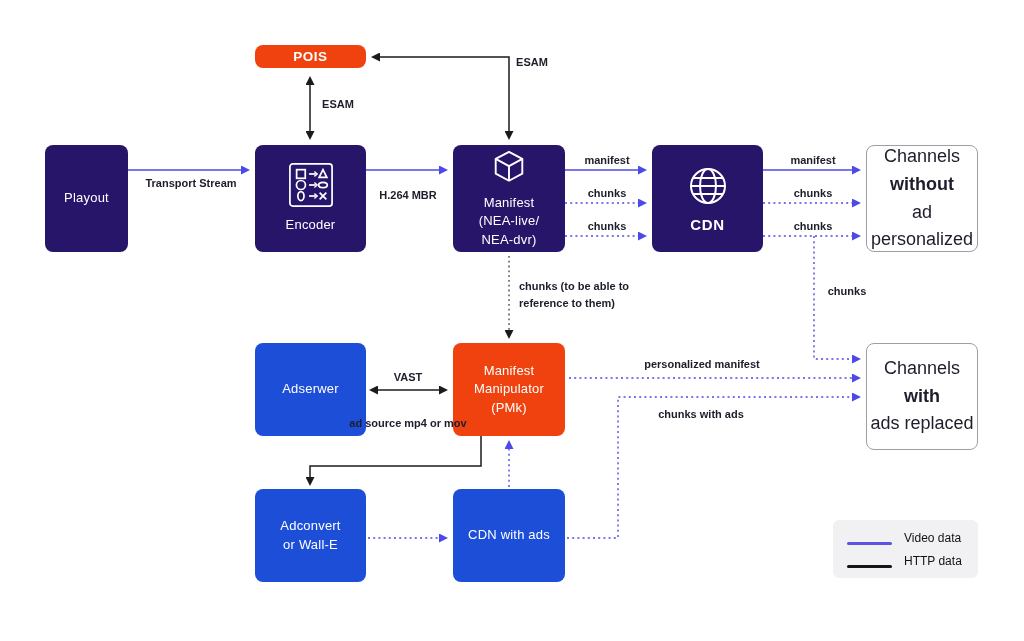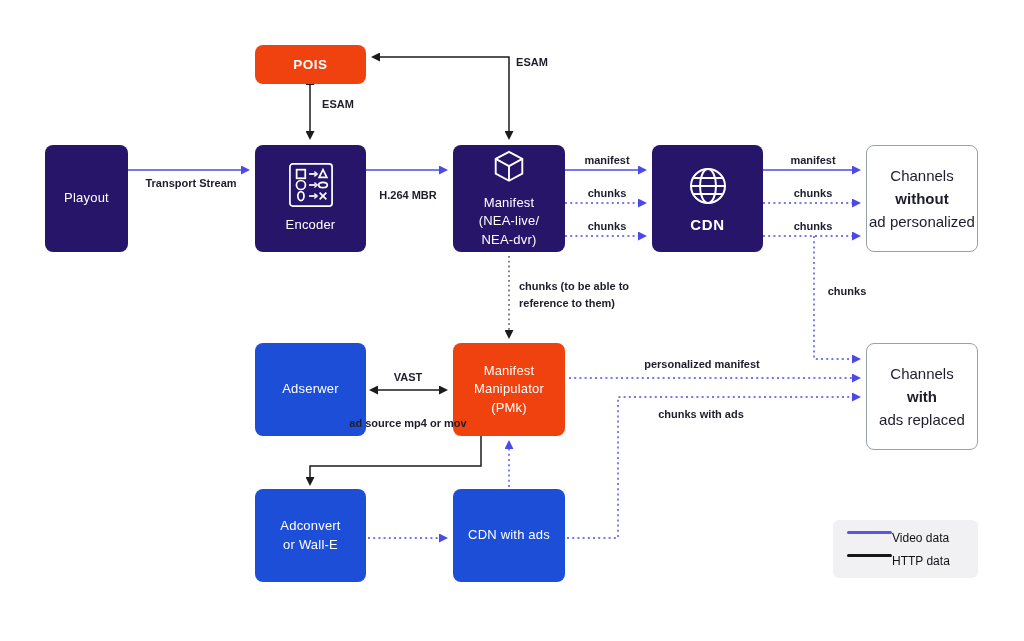--- a/index.html
+++ b/index.html
@@ -9,29 +9,29 @@
   .node{position:absolute;display:flex;flex-direction:column;align-items:center;
     justify-content:center;color:#ffffff;text-align:center;box-sizing:border-box;}
   .dark{background:#27156A;border-radius:8px;}
   .mid{background:#1d4ed8;border-radius:8px;}
   .orange{background:#F0420E;border-radius:8px;}
   .outline{background:#ffffff;border:1px solid #9AA0A6;border-radius:8px;color:#1D1D2B;}
   .lbl{font-size:13px;font-weight:500;line-height:1.4;white-space:pre-line;letter-spacing:.2px;}
   .pois-lbl{font-size:13.5px;font-weight:700;letter-spacing:.5px;}
   .cdn-lbl{font-size:15px;font-weight:600;letter-spacing:.6px;}
   .icon{margin-bottom:8px;display:block;}
-  .ch-line{font-size:15px;line-height:1.55;font-weight:400;}
+  .ch-line{font-size:18px;line-height:1.55;font-weight:400;}
   .ch-bold{font-weight:700;}
   .edge-label{position:absolute;font-size:11px;font-weight:600;color:#1D1D2B;
     transform:translate(-50%,-50%);white-space:nowrap;}
   .edge-label.block{transform:none;white-space:pre-line;line-height:1.55;text-align:left;}
   .legend{position:absolute;left:833px;top:520px;width:145px;height:58px;
     background:#F1F0F3;border-radius:6px;display:flex;flex-direction:column;
     justify-content:center;gap:9px;padding:0 14px;box-sizing:border-box;}
-  .legend-row{display:flex;align-items:flex-start;}
+  .legend-row{display:flex;align-items:flex-end;gap:12px;}
   .legend-line{width:45px;height:3px;border-radius:2px;flex:0 0 auto;}
   .legend-line.video{background:#5B54E6;}
   .legend-line.http{background:#151515;}
   .legend-text{font-size:12px;font-weight:500;color:#111118;}
 </style>
 </head>
 <body>
 
 <div class="canvas">
 
@@ -68,21 +68,21 @@
 
       <line x1="569" y1="378" x2="859" y2="378" stroke="#4C49E8" stroke-width="1.4" stroke-dasharray="2 3.2" marker-end="url(#mV)"></line>
       <polyline points="567,538 618,538 618,397 859,397" stroke="#4C49E8" stroke-width="1.4" stroke-dasharray="2 3.2" marker-end="url(#mV)"></polyline>
     </g>
   </svg>
 
   <div class="node dark" style="left:45px;top:145px;width:83px;height:107px;">
     <span class="lbl">Playout</span>
   </div>
 
-  <div class="node orange" style="left:255px;top:45px;width:111px;height:39px;">
+  <div class="node orange" style="left:255px;top:45px;width:111px;height:23px;">
     <span class="pois-lbl">POIS</span>
   </div>
 
   <div class="node dark" style="left:255px;top:145px;width:111px;height:107px;">
     <svg class="icon" width="46" height="46" viewBox="0 0 48 48" fill="none" stroke="#ffffff" stroke-width="1.8">
       <rect x="2" y="2" width="44" height="44" rx="3"></rect>
       <rect x="9" y="8" width="9" height="9"></rect>
       <line x1="22" y1="12.5" x2="29" y2="12.5"></line>
         <path d="M27.5,10 L30.5,12.5 L27.5,15" stroke-width="1.4"></path>
       <path d="M36.5,8 L40.5,16 L32.5,16 Z"></path>

